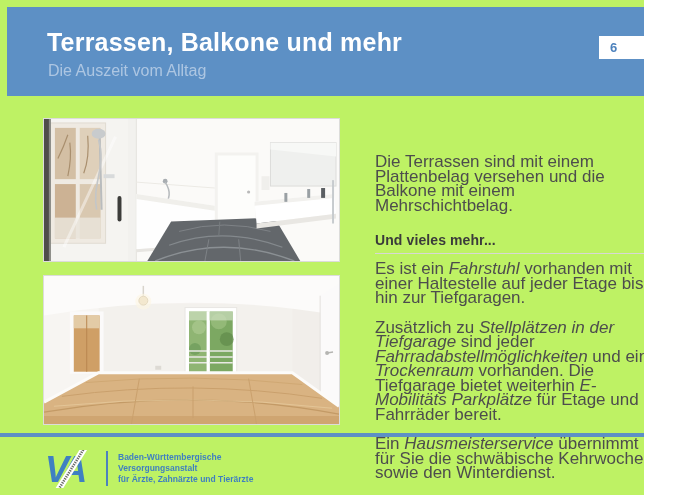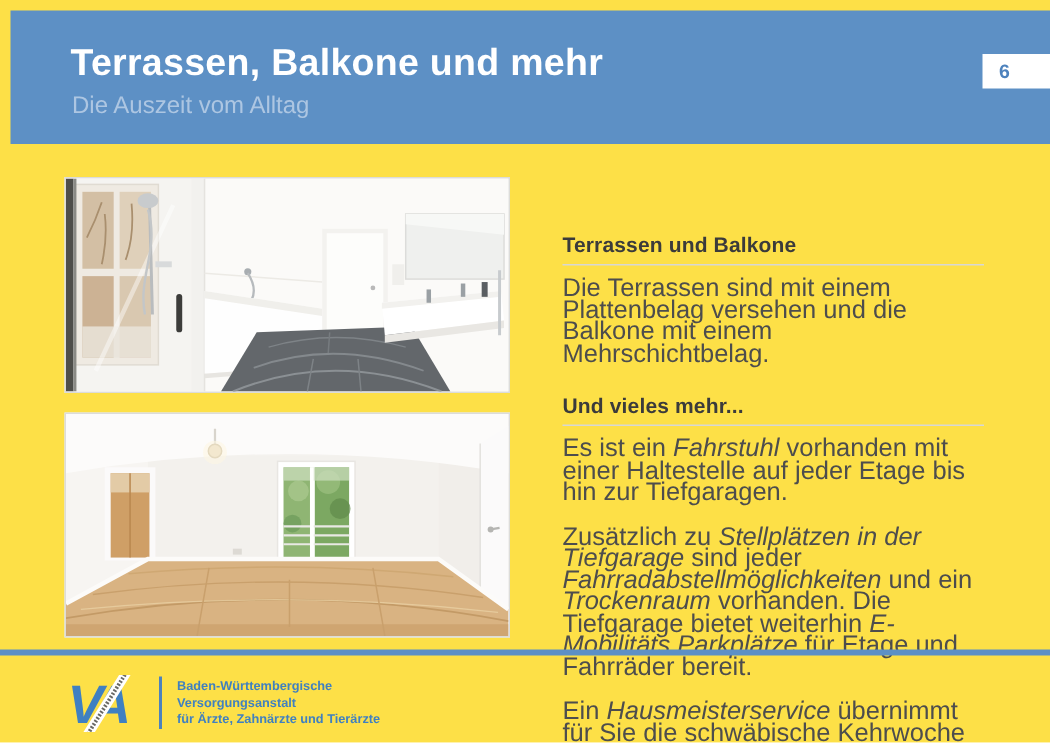--- a/index.html
+++ b/index.html
@@ -1,17 +1,17 @@
 <!DOCTYPE html>
 <html><head>
 <meta charset="utf-8">
 <style>
   html,body{margin:0;padding:0;background:#ffffff;}
   .page{
-    position:relative;width:700px;height:495px;background:#fde047;
+    position:relative;width:644px;height:495px;background:#bef264;
     font-family:"Liberation Sans",sans-serif;overflow:hidden;
   }
   
   .header{
     position:absolute;left:7px;top:7px;right:0;height:89px;
     background:#5d90c5;
   }
   .header .title{
     position:absolute;left:40px;top:21px;margin:0;
     font-size:25px;font-weight:bold;color:#ffffff;letter-spacing:.2px;
@@ -169,21 +169,20 @@
       <line x1="150" y1="144" x2="150" y2="112" stroke="#c9a06c"></line>
       <line x1="214" y1="150" x2="206" y2="104" stroke="#c9a06c"></line>
 
       <polyline points="0,128 55,98 250,98 297,132" stroke="#fcfbf9" stroke-width="3" fill="none"></polyline>
       <rect x="112" y="91" width="6" height="4" fill="#dddad4"></rect>
     </svg>
   </figure>
 
   <div class="text-col">
     <section class="section-1">
-      <h2>Terrassen und Balkone</h2>
       <p><span>Die Terrassen sind mit einem Plattenbelag versehen und die Balkone mit einem Mehrschichtbelag.</span></p>
     </section>
     <section class="section-2">
       <h2>Und vieles mehr...</h2>
       <p><span>Es ist ein </span><i>Fahrstuhl</i><span> vorhanden mit einer Haltestelle auf jeder Etage bis hin zur Tiefgaragen.</span></p>
       <p><span>Zusätzlich zu </span><i>Stellplätzen in der Tiefgarage</i><span> sind jeder </span><i>Fahrradabstellmöglichkeiten</i><span> und ein </span><i>Trockenraum</i><span> vorhanden. Die Tiefgarage bietet weiterhin </span><i>E-Mobilitäts Parkplätze</i><span> für Etage und Fahrräder bereit.</span></p>
       <p><span>Ein </span><i>Hausmeisterservice</i><span> übernimmt für Sie die schwäbische Kehrwoche sowie den Winterdienst.</span></p>
     </section>
   </div>
 

